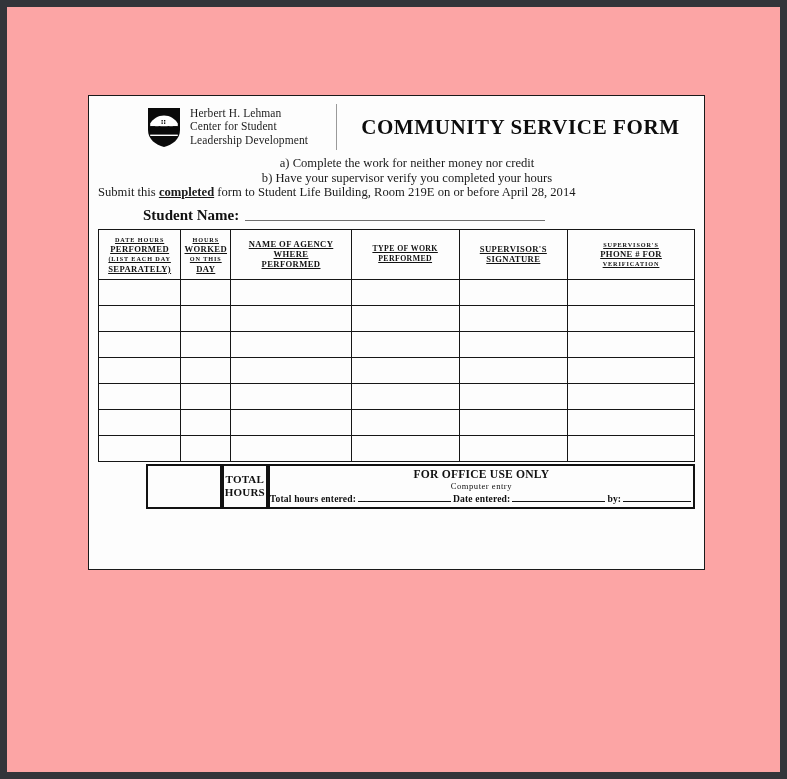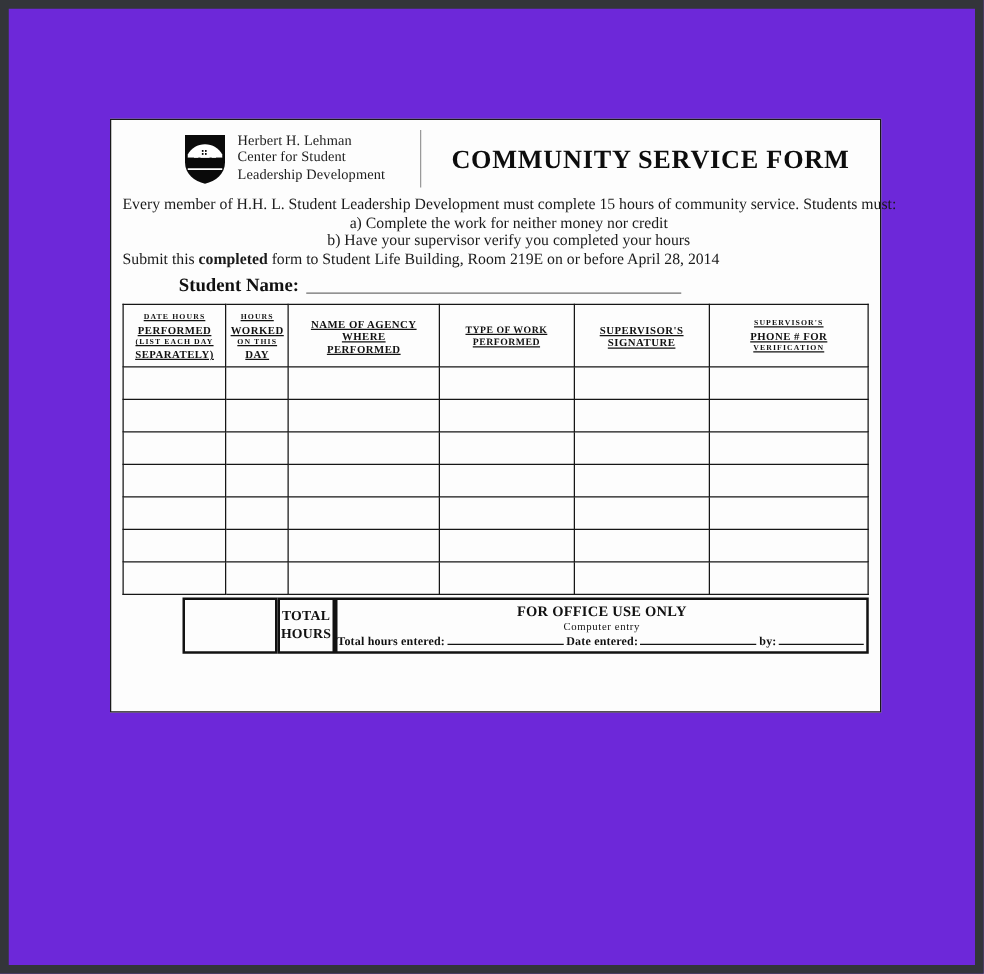--- a/index.html
+++ b/index.html
@@ -16,21 +16,21 @@
   }
 
   
   .scan-frame {
     position: absolute;
     left: 0; top: 0;
     width: 787px;
     height: 779px;
     box-sizing: border-box;
     border: 7px solid #33353a;
-    background: #6d28d9;
+    background: #fca5a5;
   }
 
   
   .page-sheet {
     position: absolute;
     left: 81px;
     top: 88px;
     width: 617px;
     height: 475px;
     box-sizing: border-box;
@@ -85,20 +85,21 @@
   }
   .ins-line {
     white-space: nowrap;
   }
   .ins-line.center {
     text-align: center;
     padding-left: 18px;
   }
   .ins-strong-u {
     font-weight: bold;
+    text-decoration: underline;
     text-align: right;
   }
 
   
   .student-row {
     display: flex;
     align-items: flex-end;
     padding: 7px 0 5px 14px;
   }
   .student-label {
@@ -259,21 +260,20 @@
         <div>Center for Student</div>
         <div>Leadership Development</div>
       </div>
 
       <div class="head-divider"></div>
 
       <div class="form-title">COMMUNITY SERVICE FORM</div>
     </div>
 
     <div class="instructions">
-      <div class="ins-line">Every member of H.H. L. Student Leadership Development must complete 15 hours of community service. Students must:</div>
       <div class="ins-line center">a) Complete the work for neither money nor credit</div>
       <div class="ins-line center">b) Have your supervisor verify you completed your hours</div>
       <div class="ins-line"><span>Submit this </span><span class="ins-strong-u">completed</span><span> form to Student Life Building, Room 219E on or before April 28, 2014</span></div>
     </div>
 
     <div class="student-row">
       <div class="student-label">Student Name:</div>
       <div class="student-rule" placeholder=""></div>
     </div>
 

